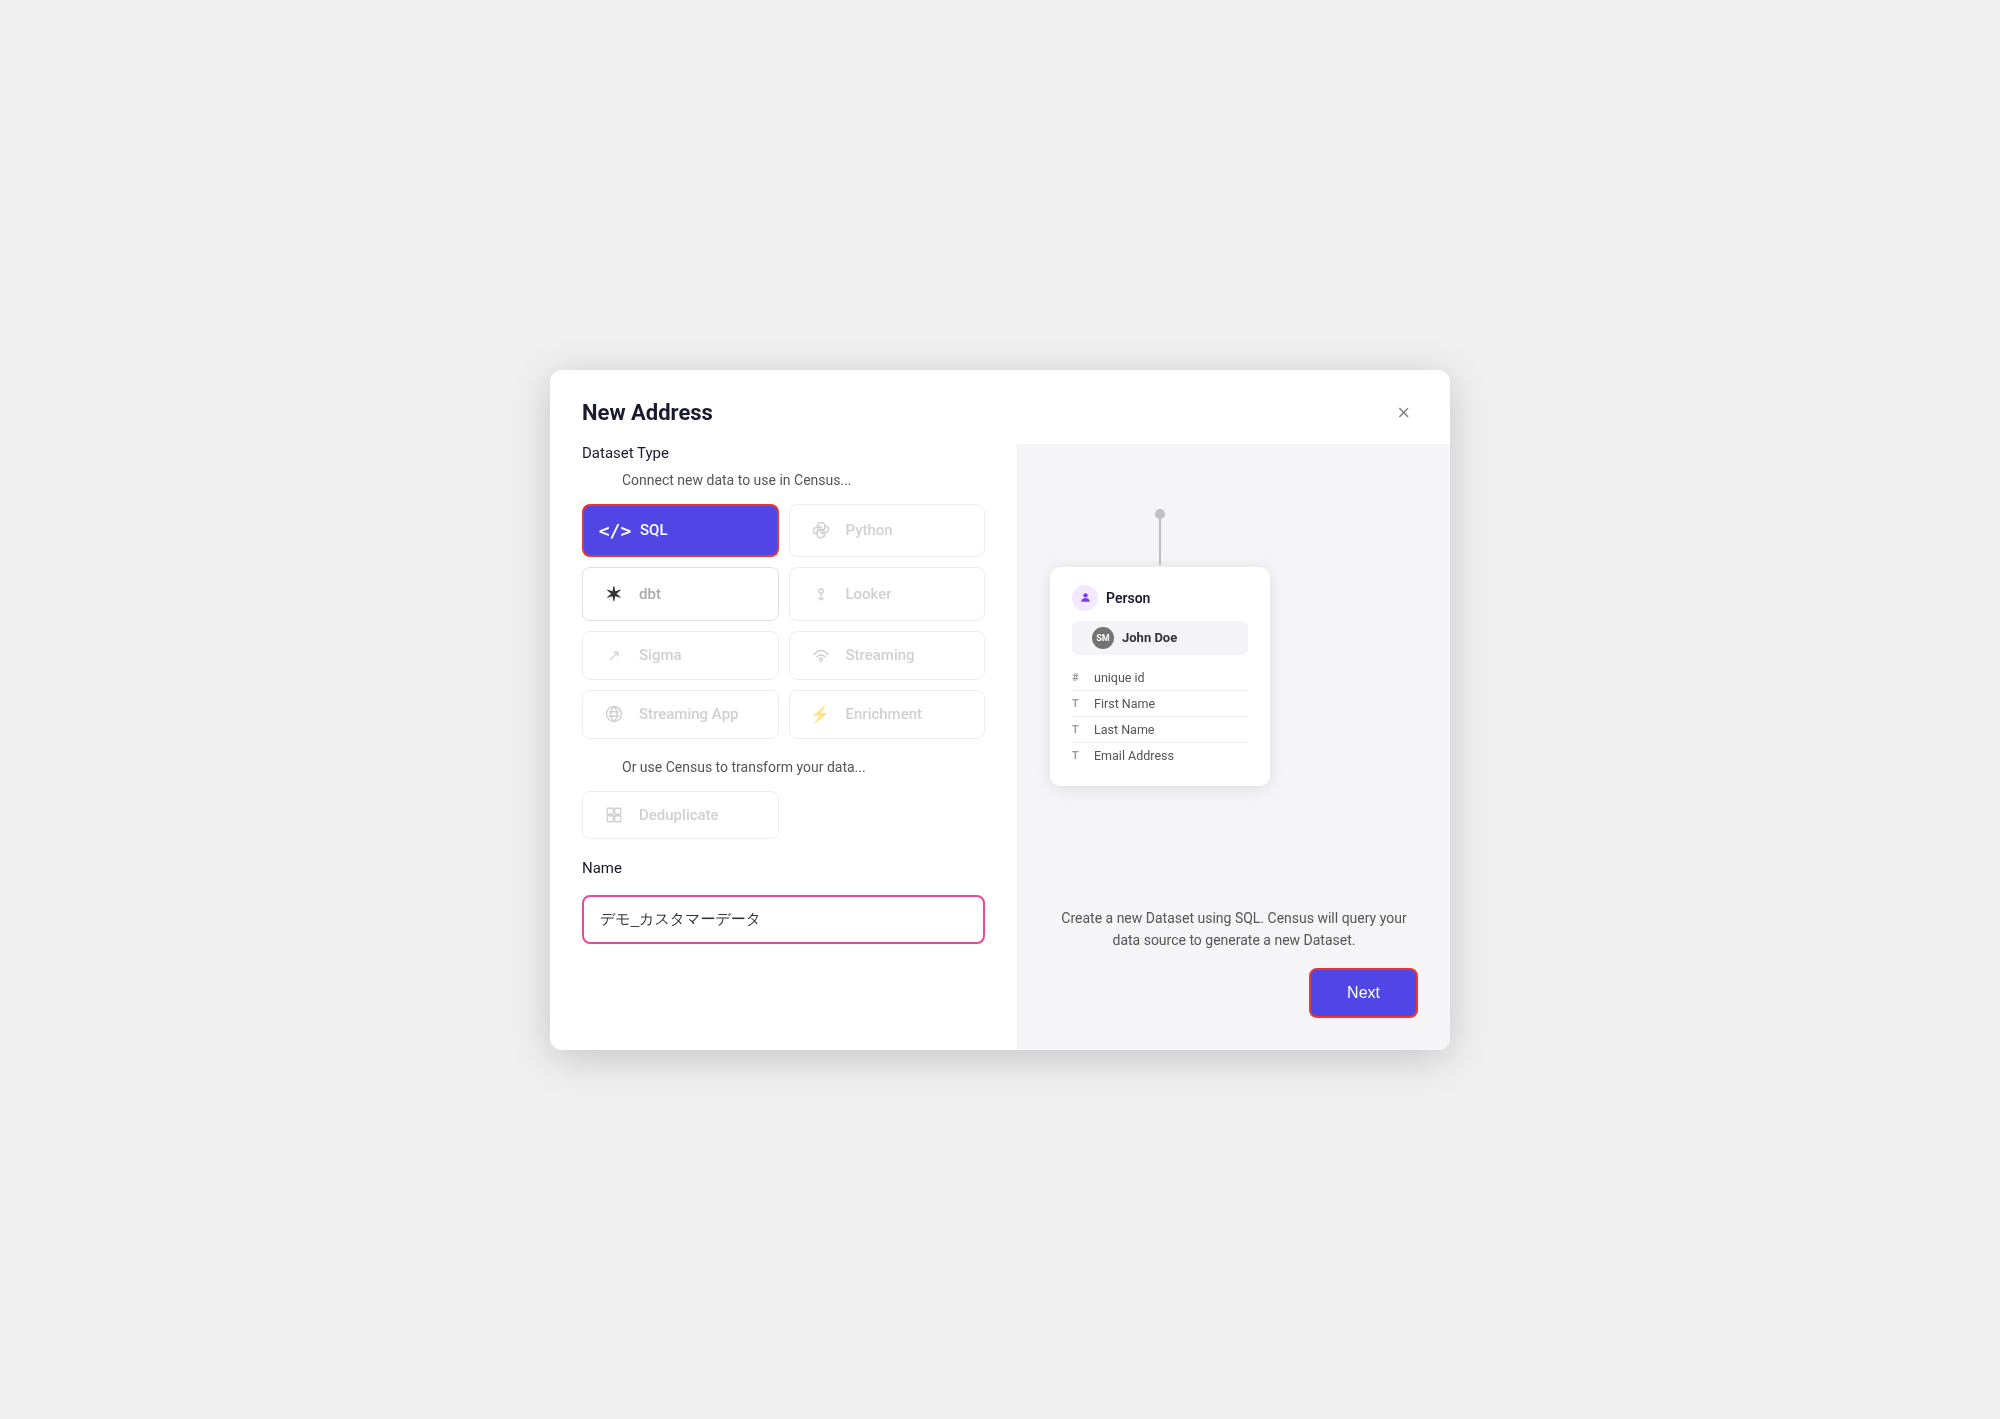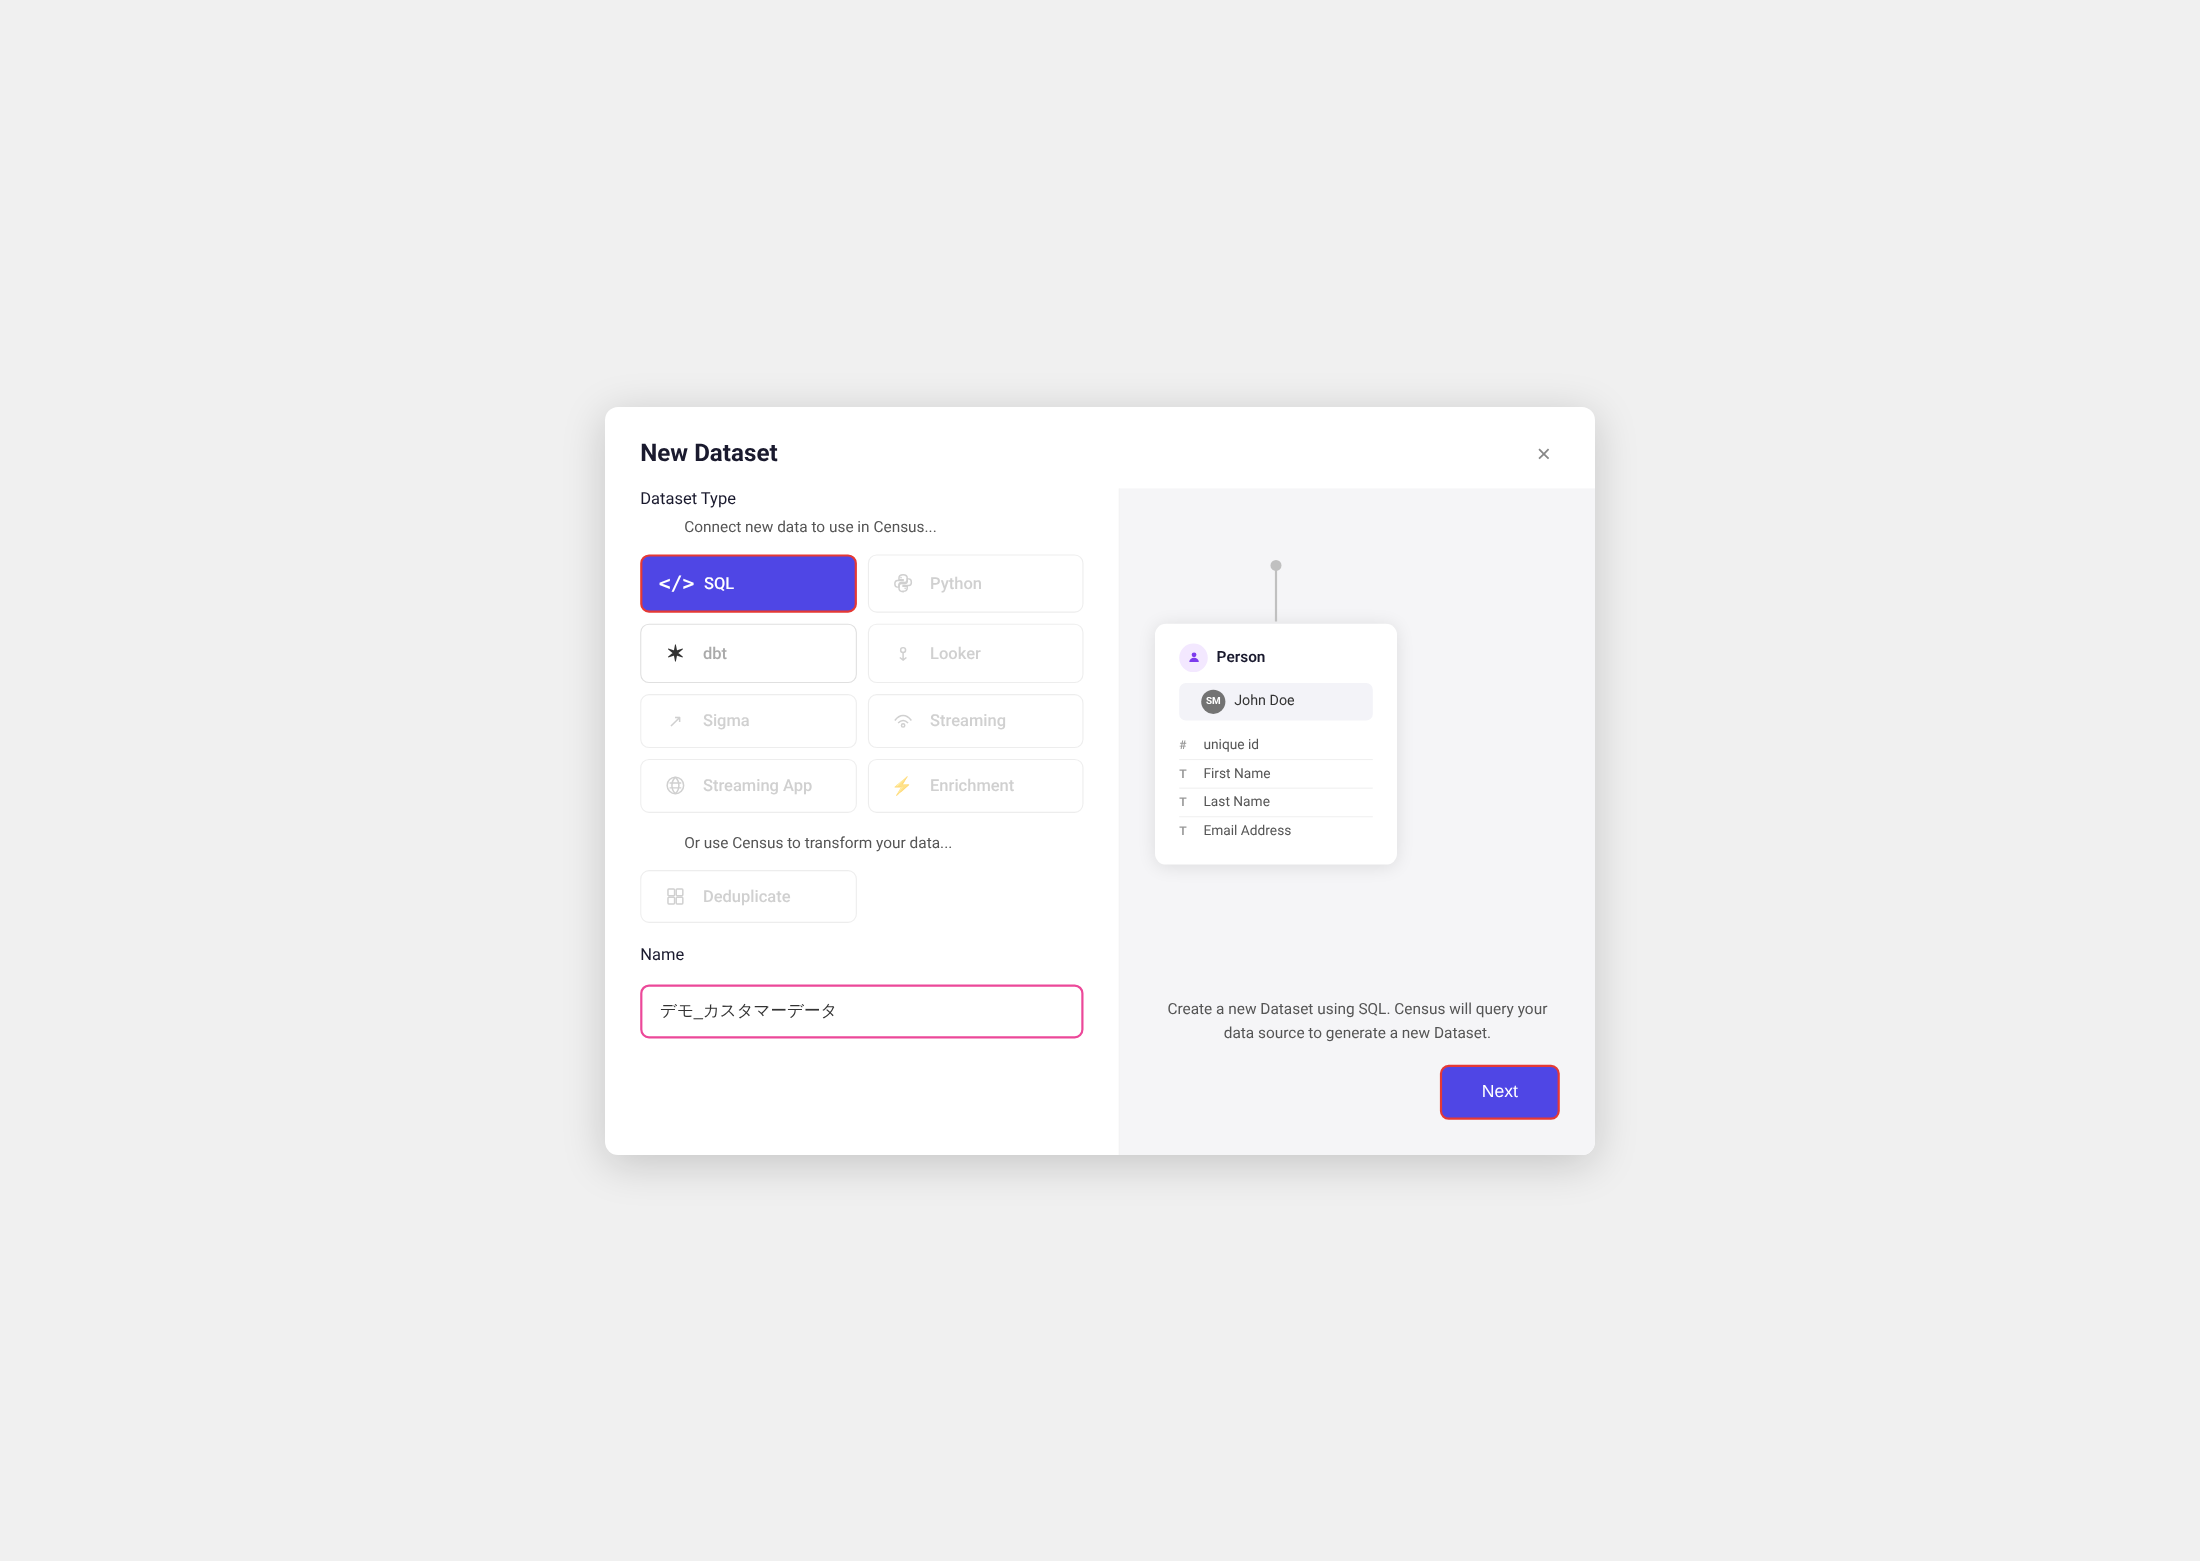--- a/index.html
+++ b/index.html
@@ -254,21 +254,21 @@
     .type-card-disabled {
       opacity: 0.55;
       cursor: default;
     }
   </style>
 </head>
 <body>
 
 <div class="modal">
   <div class="modal-header">
-    <span class="modal-title">New Dataset</span>
+    <span class="modal-title">New Address</span>
     <button class="close-btn">×</button>
   </div>
 
   <div class="modal-body">
 
     <div class="left-panel">
       <div class="section-label">Dataset Type</div>
       <div class="section-sublabel">Connect new data to use in Census...</div>
 
       <div class="type-grid">
@@ -369,21 +369,21 @@
                 <circle cx="12" cy="8" r="4"></circle>
                 <path d="M4 20c0-4 3.6-7 8-7s8 3 8 7" fill="#7c3aed"></path>
               </svg>
             </div>
             <span class="preview-person-name">Person</span>
           </div>
           <div class="preview-john-row">
             <div class="sm-avatar">
               <span>SM</span>
             </div>
-            <span style="font-size:13px; font-weight:400; color:#333;">John Doe</span>
+            <span style="font-size:13px; font-weight:700; color:#333;">John Doe</span>
           </div>
           <div class="preview-field">
             <span class="field-type">#</span>
             <span>unique id</span>
           </div>
           <div class="preview-field">
             <span class="field-type">T</span>
             <span>First Name</span>
           </div>
           <div class="preview-field">

